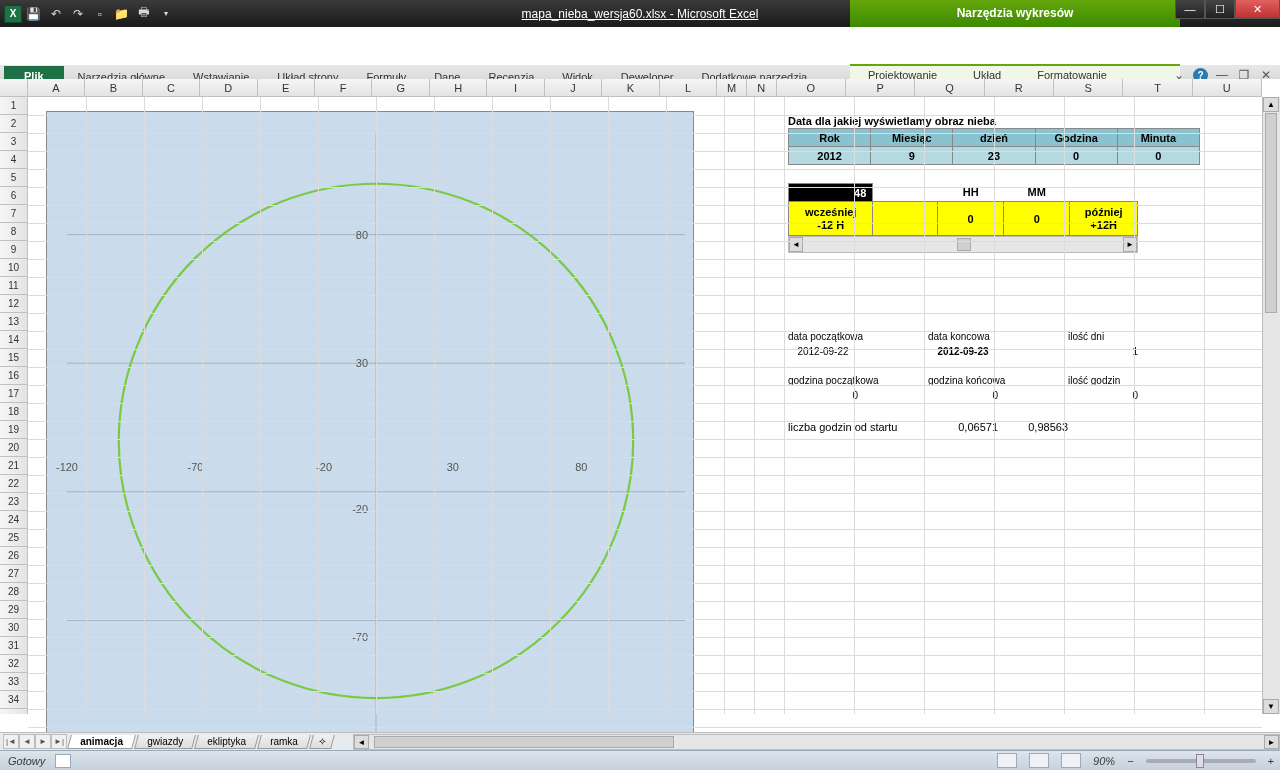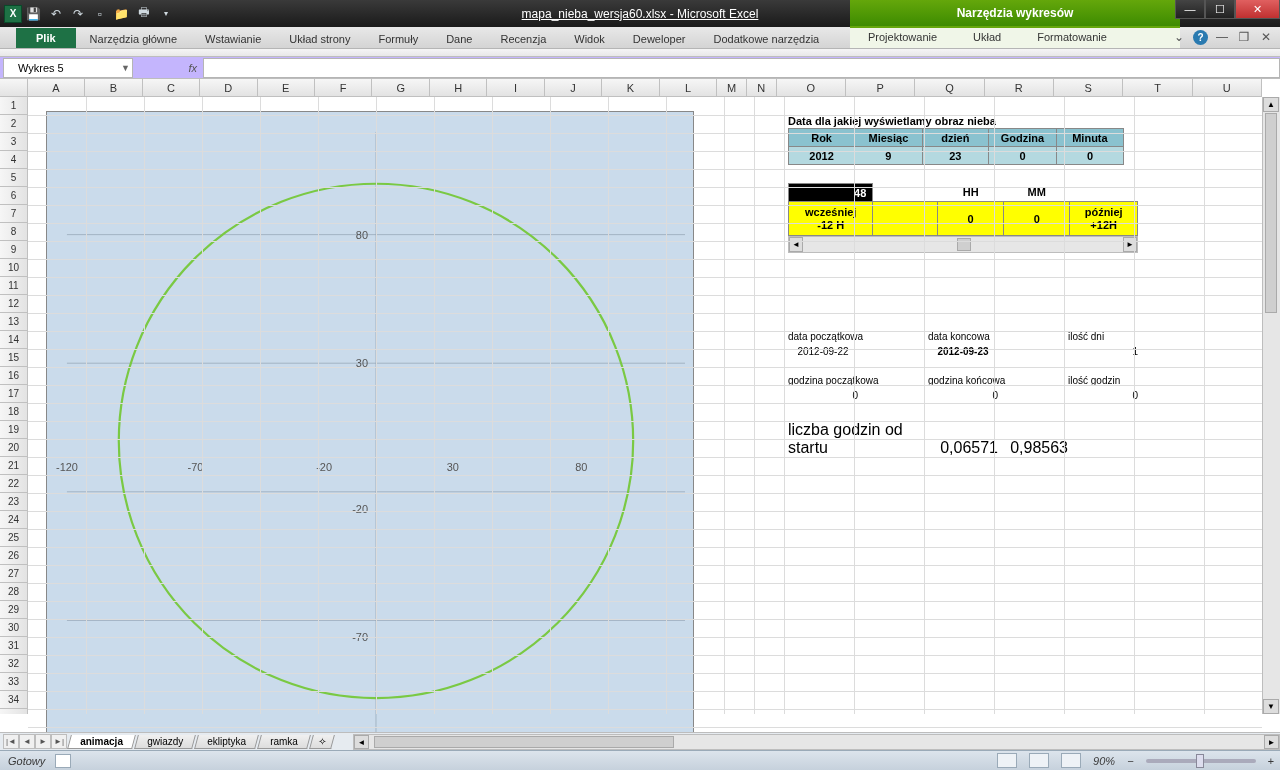--- a/index.html
+++ b/index.html
@@ -10,21 +10,21 @@
 .titlebar .qat { display:flex; align-items:center; padding-left:4px; gap:2px; }
 .titlebar .qat .excel-icon { width:18px; height:18px; background:#1e7145; border:1px solid #0a4a2a; display:flex; align-items:center; justify-content:center; font-weight:bold; color:#fff; font-size:10px; }
 .titlebar .qat .qbtn { width:20px; height:20px; display:flex; align-items:center; justify-content:center; color:#cfd9df; font-size:12px; cursor:default; }
 .titlebar .center { position:absolute; left:0; right:0; text-align:center; font-size:12px; pointer-events:none;text-decoration:underline; }
 .titlebar .tools-band { position:absolute; left:850px; top:0; width:330px; height:27px; background:linear-gradient(#64a70b,#3c8a00); text-align:center; line-height:27px; font-weight:bold; color:#fff; font-size:12px; }
 .titlebar .winctl { position:absolute; right:0; top:0; display:flex; }
 .titlebar .winctl div { width:30px; height:19px; border:1px solid #555; border-top:none; background:linear-gradient(#444,#222); display:flex; align-items:center; justify-content:center; color:#fff; font-size:11px; }
 .titlebar .winctl .close { background:linear-gradient(#e06060,#c03030); width:45px; }
 
 
-.ribbon-tabs { height:22px; background:linear-gradient(#e8e8e8,#d4d4d4); border-bottom:1px solid #b5b5b5; display:flex; align-items:flex-end; padding-left:16px; position:relative; }
+.ribbon-tabs { height:22px; background:linear-gradient(#e8e8e8,#d4d4d4); border-bottom:1px solid #b5b5b5; display:flex; align-items:flex-end; padding-left:4px; position:relative;margin-top:38px; }
 .ribbon-tabs .tab { padding:3px 14px; font-size:11px; color:#333; cursor:default; }
 .ribbon-tabs .tab.file { background:#1e7145; color:#fff; padding:4px 20px; font-weight:bold; }
 .ribbon-tabs .ctx { position:absolute; left:850px; width:330px; height:22px; background:#f0f6e8; border-top:2px solid #64a70b; display:flex; }
 .ribbon-tabs .ctx .tab { padding:3px 18px; }
 .ribbon-tabs .right-icons { position:absolute; right:6px; top:2px; display:flex; gap:6px; align-items:center; }
 .ribbon-tabs .right-icons span { width:16px; height:16px; display:flex; align-items:center; justify-content:center; font-size:12px; color:#555; }
 .ribbon-tabs .right-icons .help { background:#2a7ab0; color:#fff; border-radius:50%; width:15px; height:15px; font-weight:bold; font-size:10px; }
 
 
 .ribbon-body { height:8px; background:linear-gradient(#f5f5f5,#e8e8e8); border-bottom:1px solid #bdbdbd; }
@@ -236,21 +236,21 @@
           <text x="322" y="127">80</text>
           <text x="322" y="256">30</text>
           <text x="322" y="402">-20</text>
           <text x="322" y="531">-70</text>
         </g>
       </svg>
     </div>
 
     <div class="data-area">
       <div style="font-weight:bold; font-size:11px; margin-bottom:1px;">Data dla jakiej wyświetlamy obraz nieba</div>
-      <table style="border-collapse:collapse; width:336px;border-radius:7px;">
+      <table style="border-collapse:collapse; width:412px;border-radius:7px;">
         <tbody>
             <tr class="hdr-teal">
           <th style="width:70px">Rok</th>
           <th style="width:70px">Miesiąc</th>
           <th style="width:70px">dzień</th>
           <th style="width:70px">Godzina</th>
           <th style="width:70px">Minuta</th>
         </tr>
         <tr class="val-teal">
           <td>2012</td>
@@ -312,21 +312,21 @@
           <div style="width:70px">ilość godzin</div>
         </div>
         <div style="display:flex; margin-top:4px;">
           <div style="width:70px; text-align:right;">0</div>
           <div style="width:70px"></div>
           <div style="width:70px; text-align:right;">0</div>
           <div style="width:70px"></div>
           <div style="width:70px; text-align:right;">0</div>
         </div>
 
-        <div style="display:flex; margin-top:20px; font-size:16px;align-items:flex-end;">
+        <div style="display:flex; margin-top:20px; font-size:11px;">
           <div style="width:150px">liczba godzin od startu</div>
           <div style="width:60px; text-align:right;">0,06571</div>
           <div style="width:70px; text-align:right;">0,98563</div>
         </div>
       </div>
     </div>
   <div class="gridlines-v" style="left: 58px;"></div>
       <div class="gridlines-v" style="left: 116px;"></div>
       <div class="gridlines-v" style="left: 174px;"></div>
       <div class="gridlines-v" style="left: 232px;"></div>

